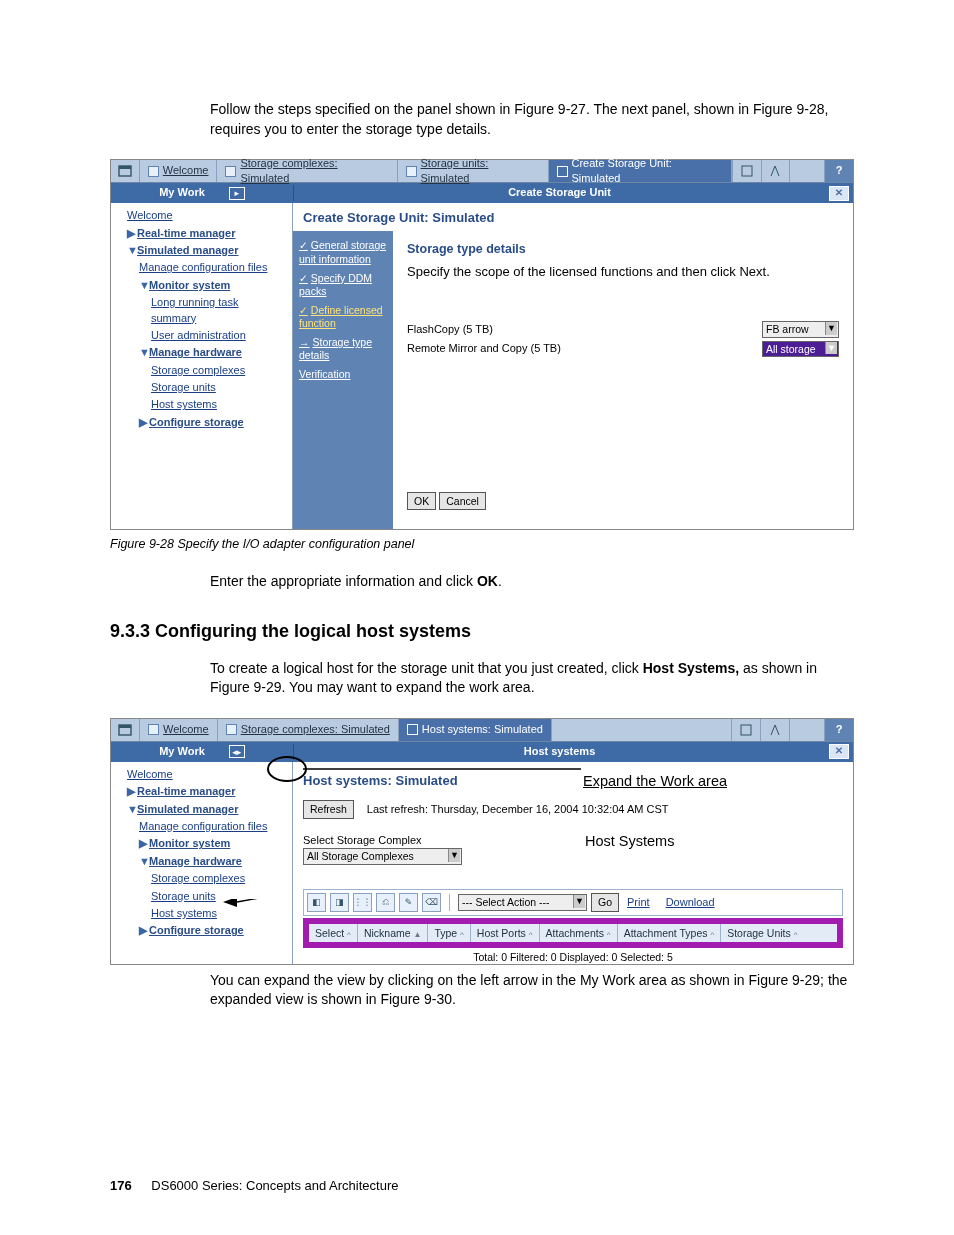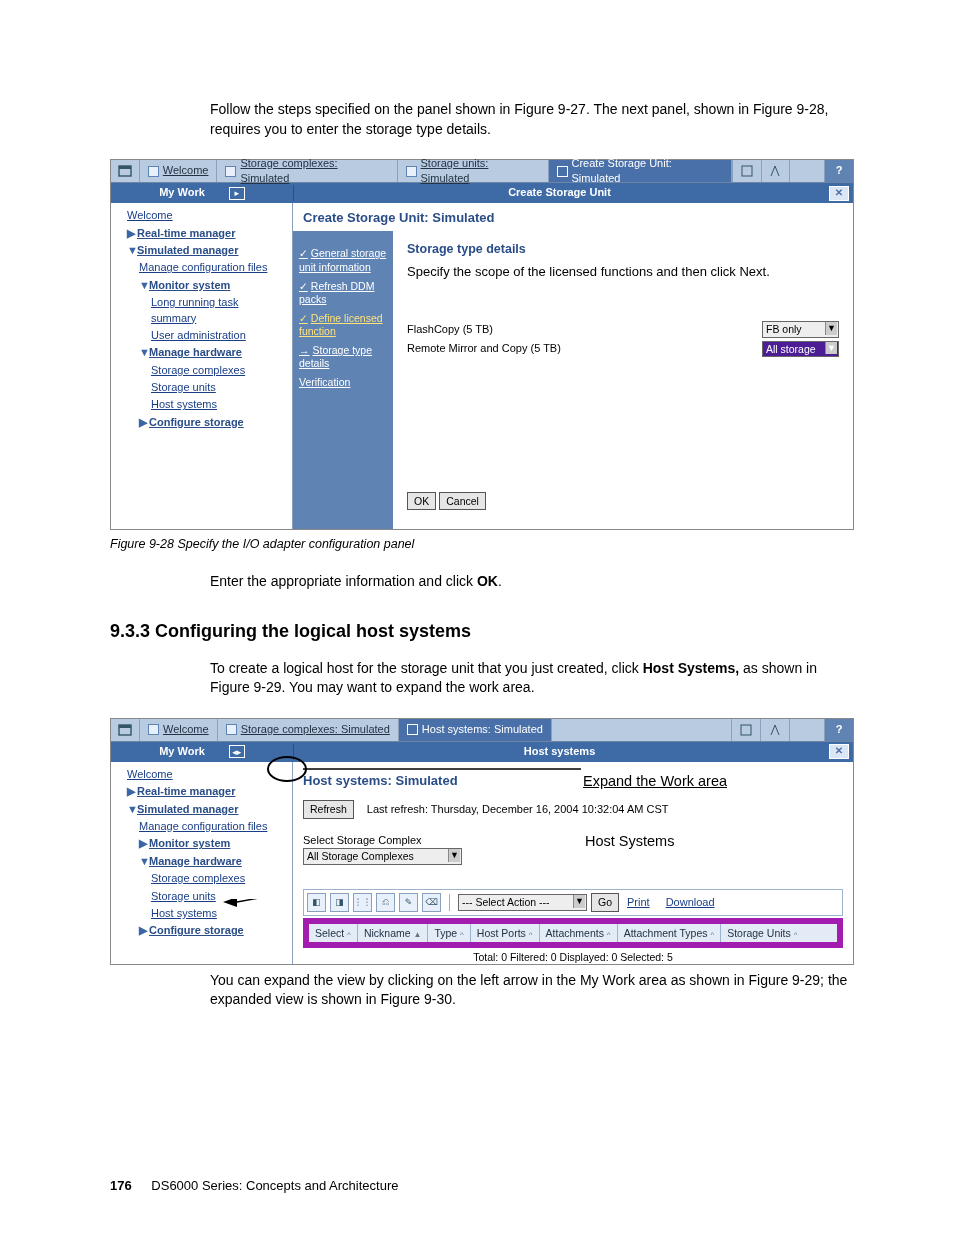--- a/index.html
+++ b/index.html
@@ -29,21 +29,21 @@
   .hdr2 .x{width:18px;text-align:center;border:1px solid #fff;margin:2px 4px;height:13px;line-height:11px;font-size:10px;cursor:pointer;color:#4a70a9;background:#dbe6f4;}
   .cols{display:flex;align-items:stretch;}
   .side{width:182px;background:#fff;border-right:1px solid #8aa0bd;padding:4px 6px 10px 6px;box-sizing:border-box;}
   .side a{color:#1a3e86;text-decoration:underline;display:block;padding:1px 0;}
   .side .b{font-weight:bold;color:#2a4d87;}
   .side .i1{padding-left:10px;} .side .i2{padding-left:22px;} .side .i3{padding-left:34px;}
   .side .tw{color:#3b66a5;display:inline-block;width:10px;}
   .main{flex:1;display:flex;flex-direction:column;}
   .ttl{color:#2a4d87;font-weight:bold;font-size:13px;padding:6px 10px 4px 10px;}
   .wiz{display:flex;flex:1;}
-  .steps{width:100px;background:#5f83b3;color:#fff;padding:16px 6px;box-sizing:border-box;font-size:10.5px;line-height:1.25;}
+  .steps{width:100px;background:#5f83b3;color:#fff;padding:8px 6px;box-sizing:border-box;font-size:10.5px;line-height:1.25;}
   .steps a{color:#fff;text-decoration:underline;display:block;margin-bottom:6px;}
   .steps .chk::before{content:"✓";margin-right:3px;}
   .steps .arr::before{content:"→";margin-right:3px;}
   .steps .cur{color:#ffe37a;}
   .pane{flex:1;padding:8px 14px 10px 14px;background:#fff;position:relative;}
   .pane h4{margin:2px 0 4px 0;color:#2a4d87;font-size:12.5px;}
   .pane .sub{font-size:13px;margin-bottom:40px;}
   .row2{display:flex;justify-content:space-between;align-items:center;margin:3px 0;font-size:11px;}
   .sel{border:1px solid #666;background:#eee;font-size:10.5px;padding:0 14px 0 3px;position:relative;display:inline-block;min-width:58px;}
   .sel::after{content:"▼";position:absolute;right:1px;top:0;font-size:9px;background:#ccc;border-left:1px solid #888;padding:0 1px;}
@@ -132,31 +132,31 @@
           <a class="i3">Storage units</a>
           <a class="i3">Host systems</a>
           <a class="i2 b"><span class="tw">▶</span><span>Configure storage</span></a>
         </div>
 
         <div class="main">
           <div class="ttl">Create Storage Unit: Simulated</div>
           <div class="wiz">
             <div class="steps">
               <a class="chk">General storage unit information</a>
-              <a class="chk">Refresh DDM packs</a>
+              <a class="chk">Specify DDM packs</a>
               <a class="chk cur">Define licensed function</a>
               <a class="arr">Storage type details</a>
               <a>Verification</a>
             </div>
             <div class="pane" style="height:280px;">
               <h4>Storage type details</h4>
               <div class="sub">Specify the scope of the licensed functions and then click Next.</div>
               <div class="row2">
                 <span>FlashCopy (5 TB)</span>
-                <span class="sel">FB only</span>
+                <span class="sel">FB arrow</span>
               </div>
               <div class="row2">
                 <span>Remote Mirror and Copy (5 TB)</span>
                 <span class="sel" style="background:#4c1d95;color:#fff;">All storage</span>
               </div>
               <div class="foot">
                 <span class="btn">OK</span>
                 <span class="btn">Cancel</span>
               </div>
             </div>

